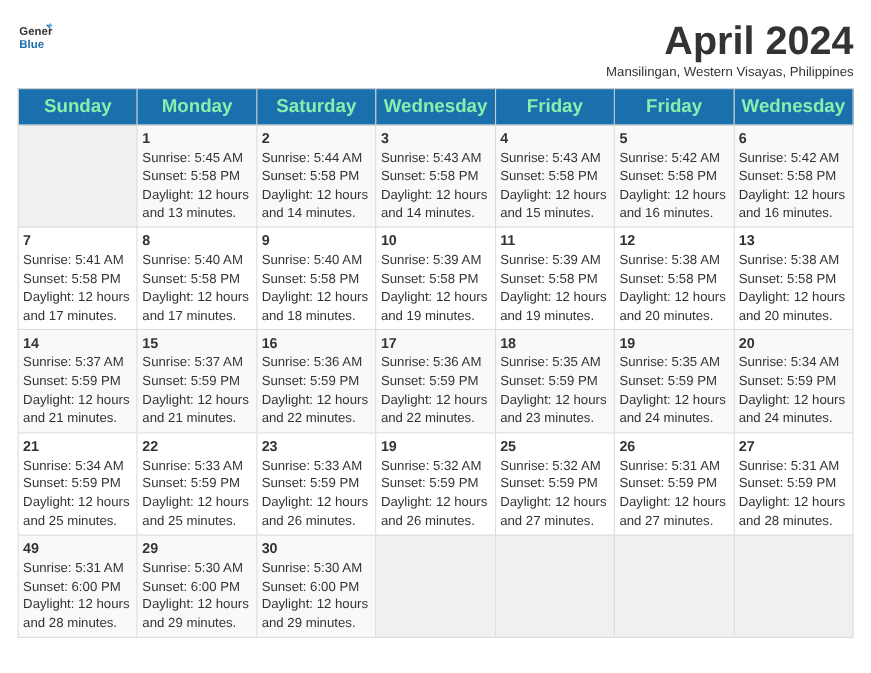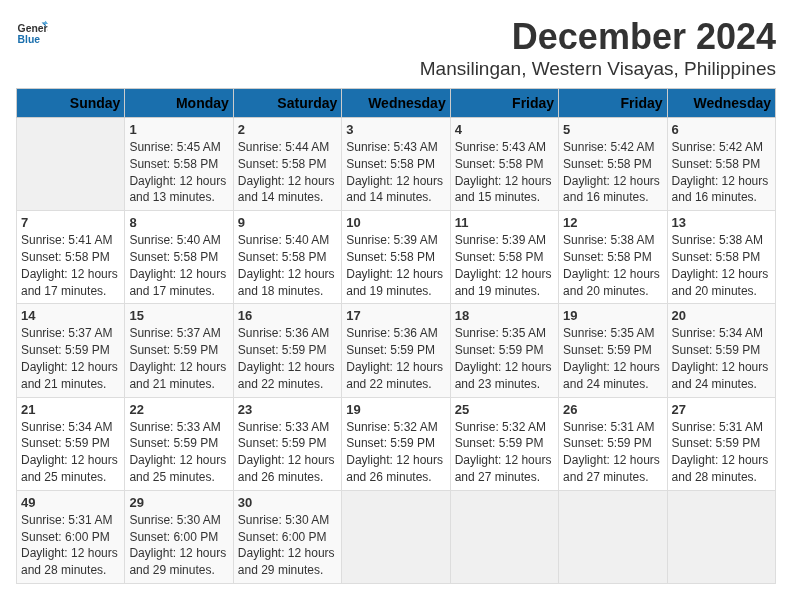--- a/index.html
+++ b/index.html
@@ -27,34 +27,34 @@
     }
     .title-section {
       text-align: right;
     }
     .month-title {
       font-size: 36px;
       font-weight: bold;
       color: #333;
     }
     .location-title {
-      font-size: 19px;
+      font-size: 12px;
       color: #333;
     }
     table {
       width: 100%;
       border-collapse: collapse;
       table-layout: fixed;
     }
     thead tr th {
       background-color: #1a6fad;
-      color: #000000;
-      font-size: 14px;
+      color: #86efac;
+      font-size: 17px;
       padding: 6px 4px;
-      text-align: right;
+      text-align: center;
       border: 1px solid #ccc;
     }
     tbody tr td {
       vertical-align: top;
       border: 1px solid #ddd;
       padding: 4px;
       font-size: 10px;
       color: #333;
       height: 80px;
       background: #fff;
@@ -84,21 +84,21 @@
 <div class="header">
   <div class="logo">
     <svg class="logo-icon" viewBox="0 0 40 40">
       <text x="2" y="20" font-size="13" font-weight="bold" fill="#333">General</text>
       <text x="2" y="34" font-size="13" font-weight="bold" fill="#1a6fad">Blue</text>
       <polygon points="32,8 38,14 36,8" fill="#1a6fad"></polygon>
       <polygon points="34,10 40,10 37,6" fill="#5aabdd"></polygon>
     </svg>
   </div>
   <div class="title-section">
-    <div class="month-title">December 2024</div>
+    <div class="month-title">April 2024</div>
     <div class="location-title">Mansilingan, Western Visayas, Philippines</div>
   </div>
 </div>
 
 <table>
   <thead>
     <tr>
     <th>Sunday</th>
         <th>Monday</th>
         <th>Saturday</th>

